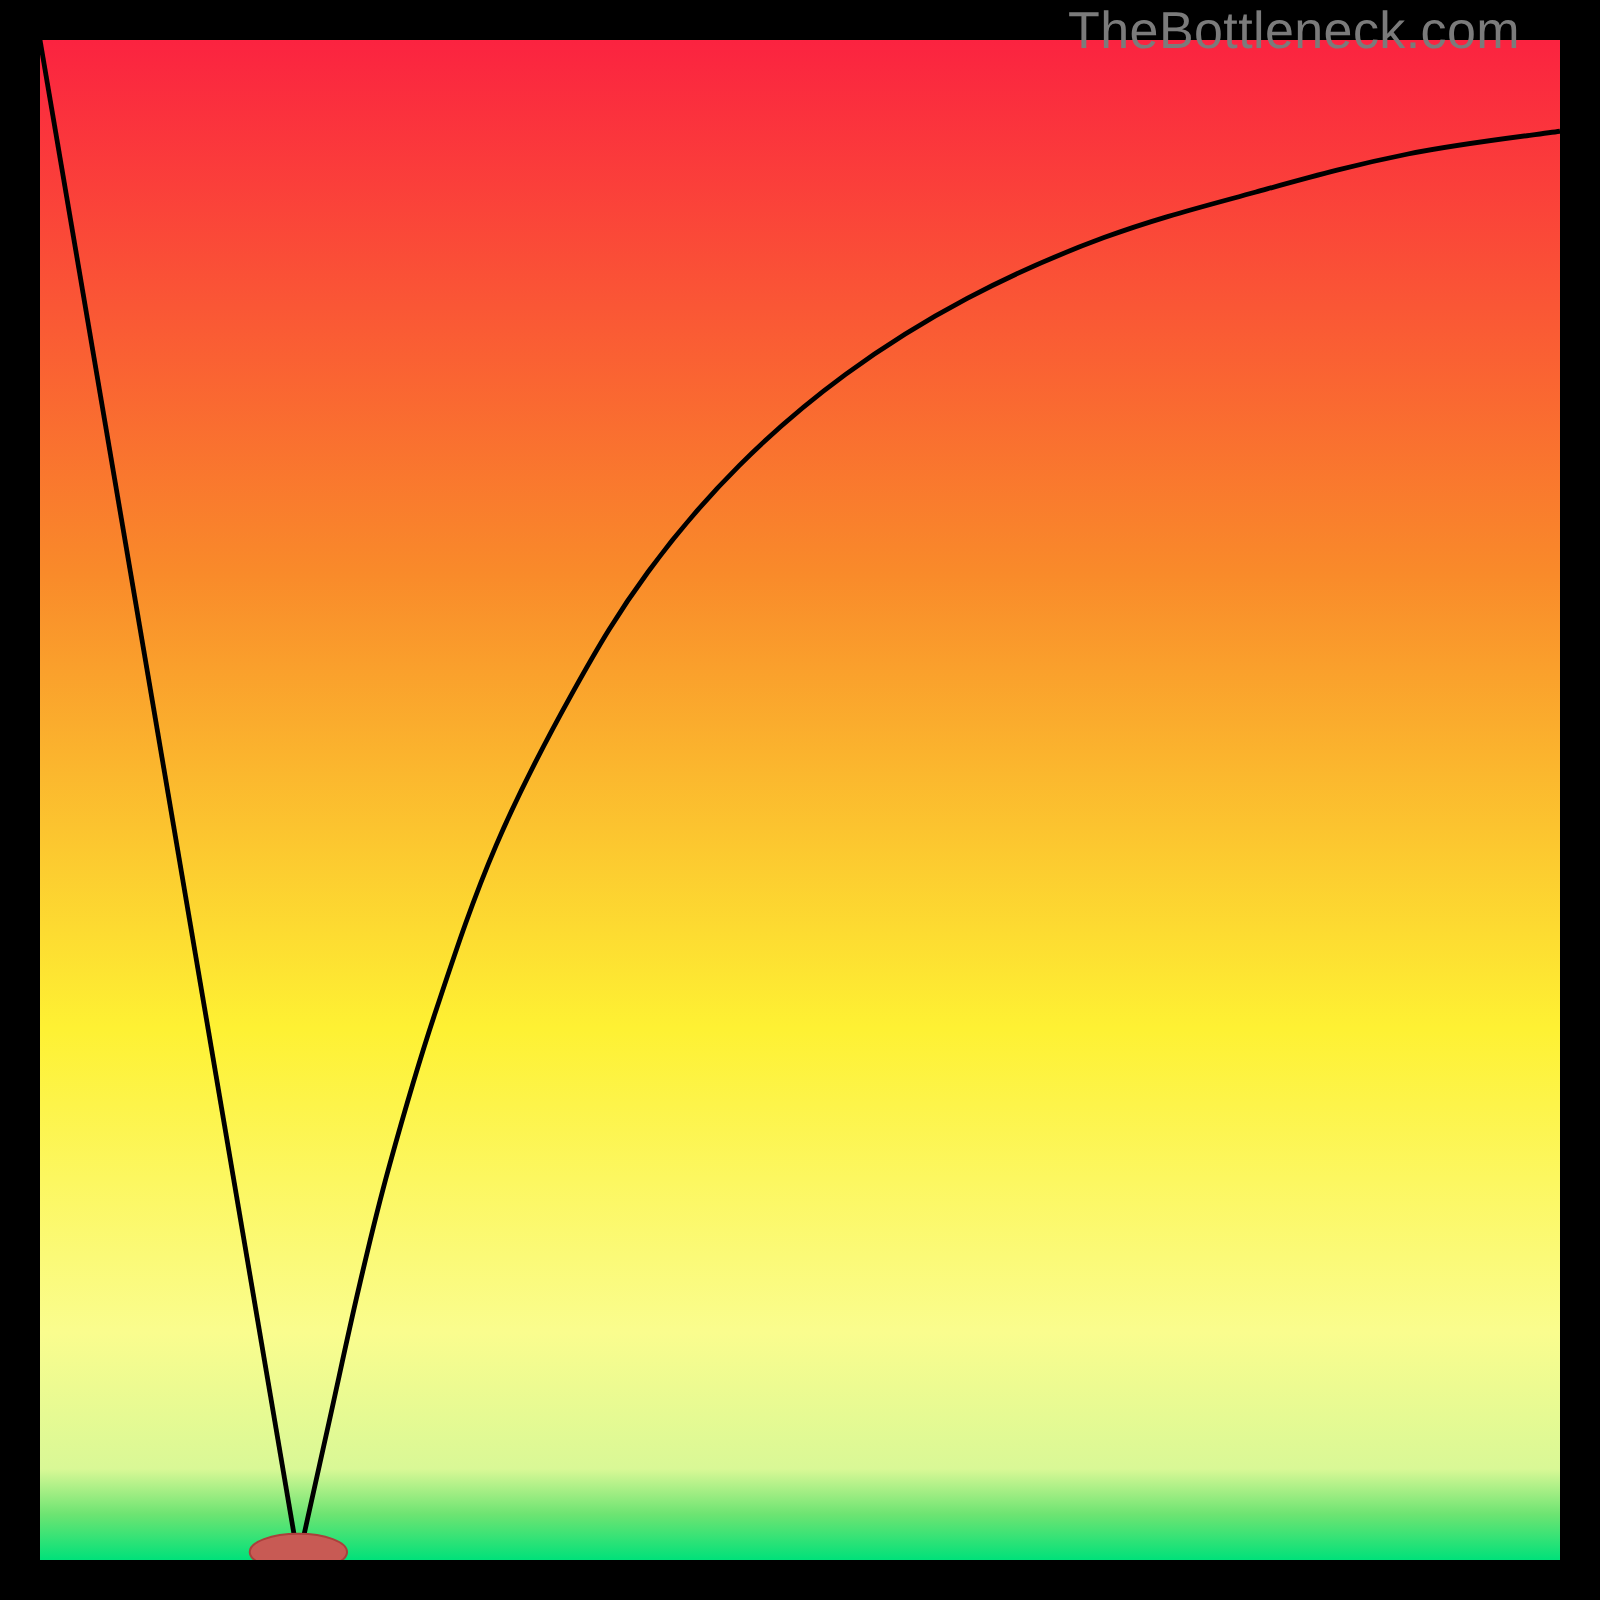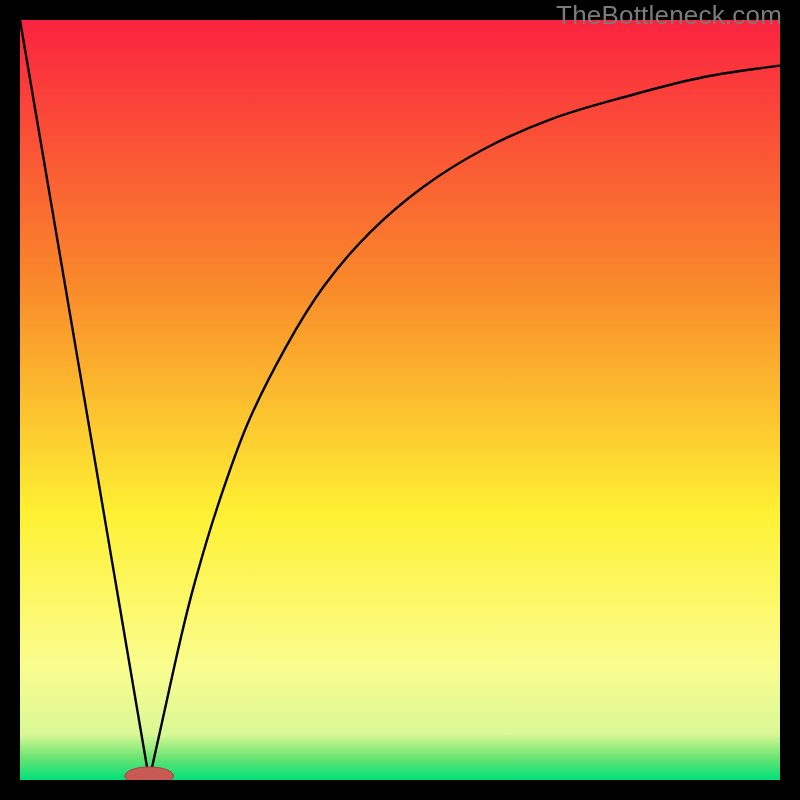--- a/index.html
+++ b/index.html
@@ -22,21 +22,21 @@
   .plot {
     position: absolute;
     left: 0;
     top: 0;
     width: 760px;
     height: 760px;
   }
   .watermark {
     position: absolute;
     top: 0px;
-    right: 18px;
+    right: 40px;
     color: #7b7b7b;
     font-size: 26px;
     font-weight: 500;
     letter-spacing: 0.2px;
     z-index: 10;
   }
   svg { display: block; }
 </style>
 </head>
 <body>

